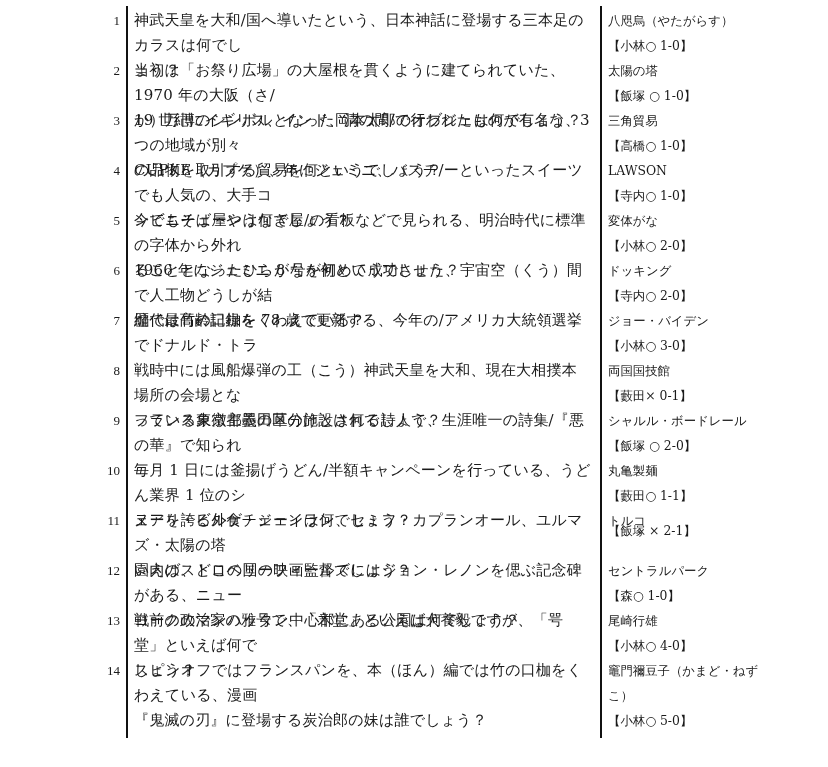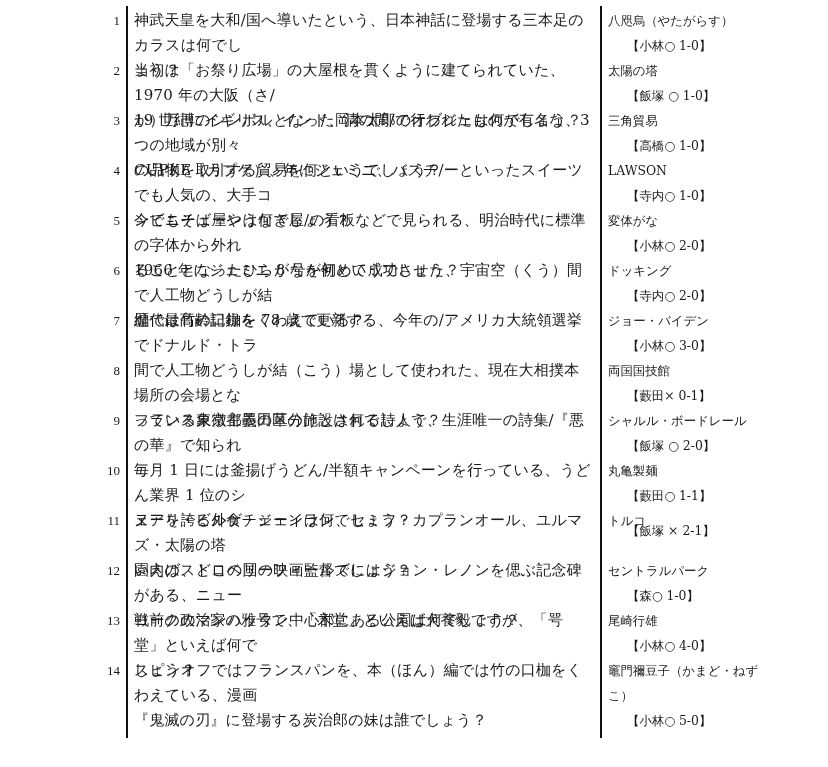--- a/index.html
+++ b/index.html
@@ -14,21 +14,21 @@
     .row { position: absolute; left: 0; width: 828px; }
     .num {
       position: absolute; left: 96px; width: 24px; text-align: right;
       font-family: "Liberation Serif", serif; font-size: 13px; line-height: 25px;
     }
     .q {
       position: absolute; left: 134px; width: 458px;
       font-size: 15px; line-height: 25px; letter-spacing: 0.2px;
     }
     .ans { position: absolute; left: 608px; width: 160px; font-size: 12.4px; line-height: 25px; }
-    .score { position: absolute; left: 608px; width: 160px; font-size: 12.4px; line-height: 25px; margin-left: 19px; }
+    .score { position: absolute; left: 608px; width: 160px; font-size: 12.4px; line-height: 25px; }
   </style>
 </head>
 <body>
 
 <div class="sheet">
   <div class="vline-left"></div>
   <div class="vline-right"></div>
 
   <div class="row" style="top:8px">
     <div class="num">1</div>
@@ -95,21 +95,21 @@
     <div class="q">
         <div>歴代最高齢記録を 78 歳で更新する、今年の/アメリカ大統領選挙でドナルド・トラ</div>
       </div>
     <div class="ans" style="top:0">ジョー・バイデン</div>
     <div class="score" style="top:25px">【小林○ 3-0】</div>
   </div>
 
   <div class="row" style="top:358px">
     <div class="num">8</div>
     <div class="q">
-        <div>間で人工物どうしが結（こう）場として使われた、現在大相撲本場所の会場とな</div>
+        <div>戦時中には風船爆弾の工（こう）神武天皇を大和、現在大相撲本場所の会場とな</div>
         <div>っている東京都墨田区の施設は何でしょう？</div>
       </div>
     <div class="ans" style="top:0">両国国技館</div>
     <div class="score" style="top:25px">【藪田× 0-1】</div>
   </div>
 
   <div class="row" style="top:408px">
     <div class="num">9</div>
     <div class="q">
         <div>フランス象徴主義の草分けとされる詩人で、生涯唯一の詩集/『悪の華』で知られ</div>

